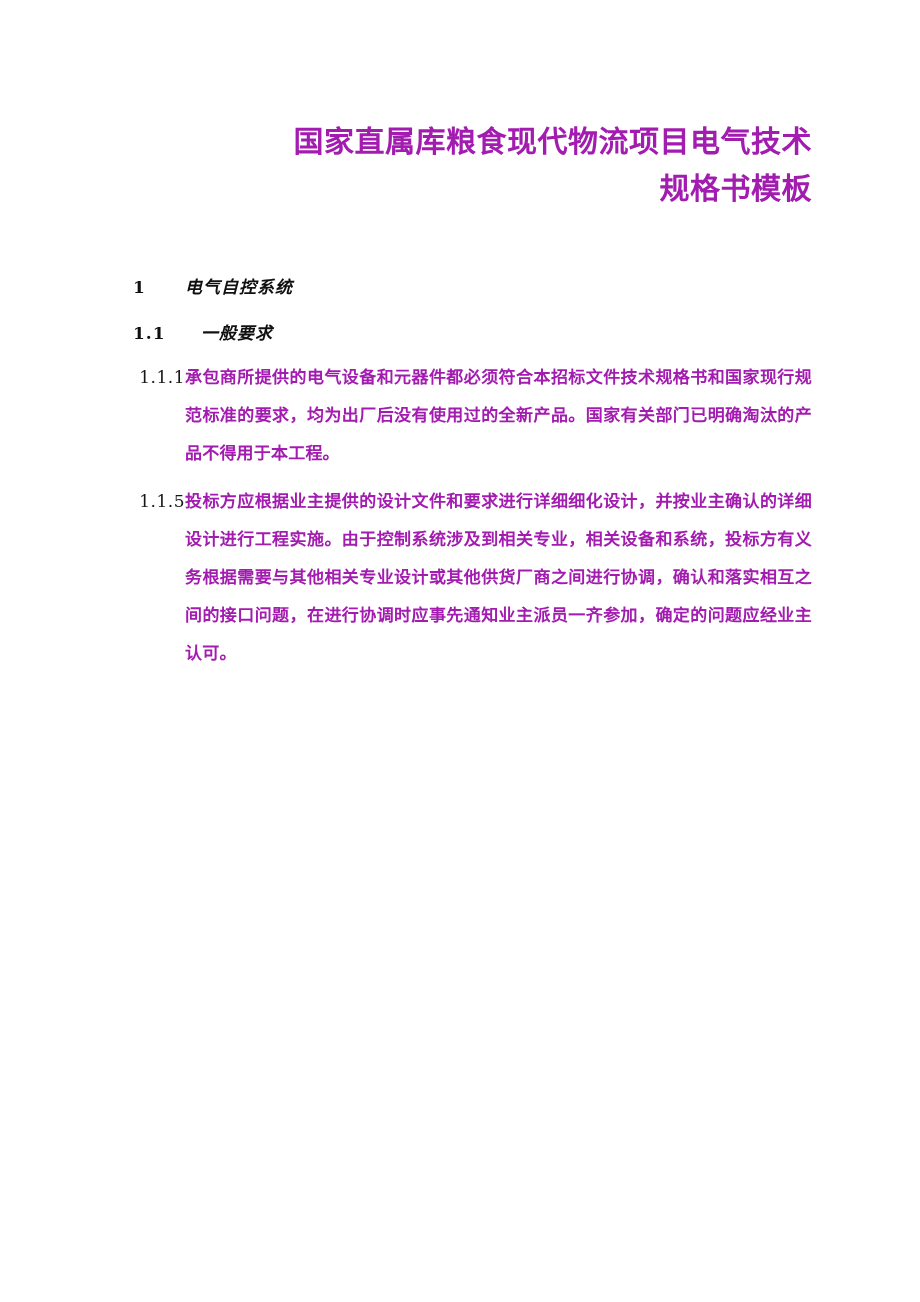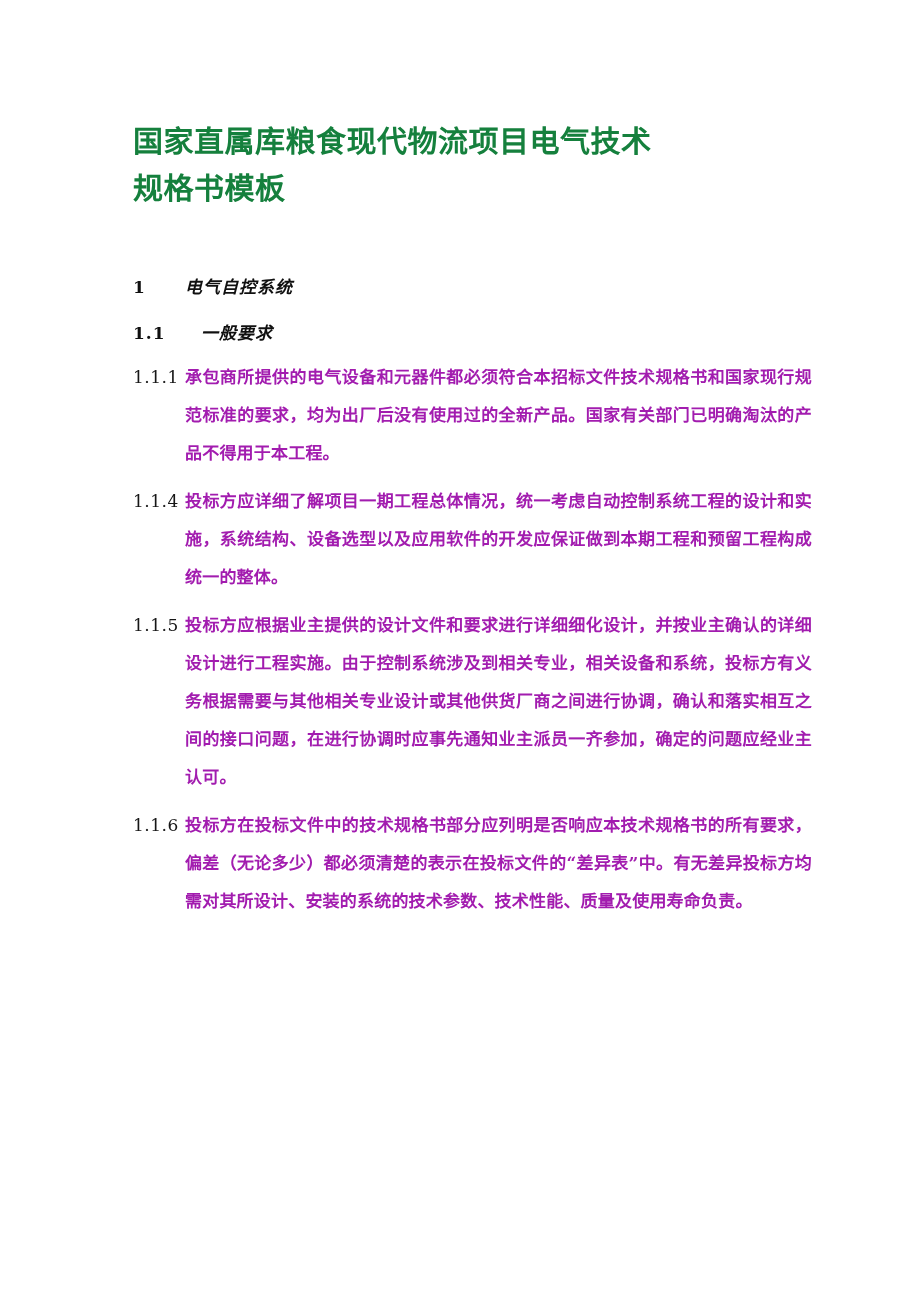--- a/index.html
+++ b/index.html
@@ -30,23 +30,23 @@
   }
 
   
   .doc-title {
     margin: 0;
     padding-top: 118px;
     font-family: "DejaVu Sans", "Liberation Sans", sans-serif;
     font-weight: bold;
     font-size: 30px;
     line-height: 47px;
-    text-align: left;
+    text-align: right;
     letter-spacing: 0.5px;
-    color: #15803d;
+    color: #a21caf;
   }
   .doc-title .title-line {
     display: block;
   }
 
   
   .heading {
     font-family: "DejaVu Sans", "Liberation Sans", sans-serif;
     font-weight: bold;
     color: #101010;
@@ -90,20 +90,21 @@
   .clause:first-of-type {
     margin-top: 14px;
   }
   .clause .cnum {
     flex: 0 0 auto;
     width: 52px;
     font-family: "DejaVu Serif", "Liberation Serif", serif;
     letter-spacing: 0.5px;
     white-space: nowrap;
     color: #161616;
+    text-align: right;
   }
   .clause .ctext {
     flex: 1 1 auto;
     text-align: justify;
     text-justify: inter-character;
     text-align-last: left;
     color: #a21caf;
     letter-spacing: 0.2px;
     font-weight: bold;
   }
@@ -129,29 +130,21 @@
       <span class="htext">一般要求</span>
     </div>
 
     <div class="clause">
       <span class="cnum">1.1.1</span>
       <span class="ctext">承包商所提供的电气设备和元器件都必须符合本招标文件技术规格书和国家现行规范标准的要求，均为出厂后没有使用过的全新产品。国家有关部门已明确淘汰的产品不得用于本工程。</span>
     </div>
 
 
 
-    <div class="clause">
-      <span class="cnum">1.1.4</span>
-      <span class="ctext">投标方应详细了解项目一期工程总体情况，统一考虑自动控制系统工程的设计和实施，系统结构、设备选型以及应用软件的开发应保证做到本期工程和预留工程构成统一的整体。</span>
-    </div>
 
     <div class="clause">
       <span class="cnum">1.1.5</span>
       <span class="ctext">投标方应根据业主提供的设计文件和要求进行详细细化设计，并按业主确认的详细设计进行工程实施。由于控制系统涉及到相关专业，相关设备和系统，投标方有义务根据需要与其他相关专业设计或其他供货厂商之间进行协调，确认和落实相互之间的接口问题，在进行协调时应事先通知业主派员一齐参加，确定的问题应经业主认可。</span>
     </div>
 
-    <div class="clause">
-      <span class="cnum">1.1.6</span>
-      <span class="ctext">投标方在投标文件中的技术规格书部分应列明是否响应本技术规格书的所有要求，偏差（无论多少）都必须清楚的表示在投标文件的“差异表”中。有无差异投标方均需对其所设计、安装的系统的技术参数、技术性能、质量及使用寿命负责。</span>
-    </div>
 
   </div>
 </div>
 
 </body></html>

